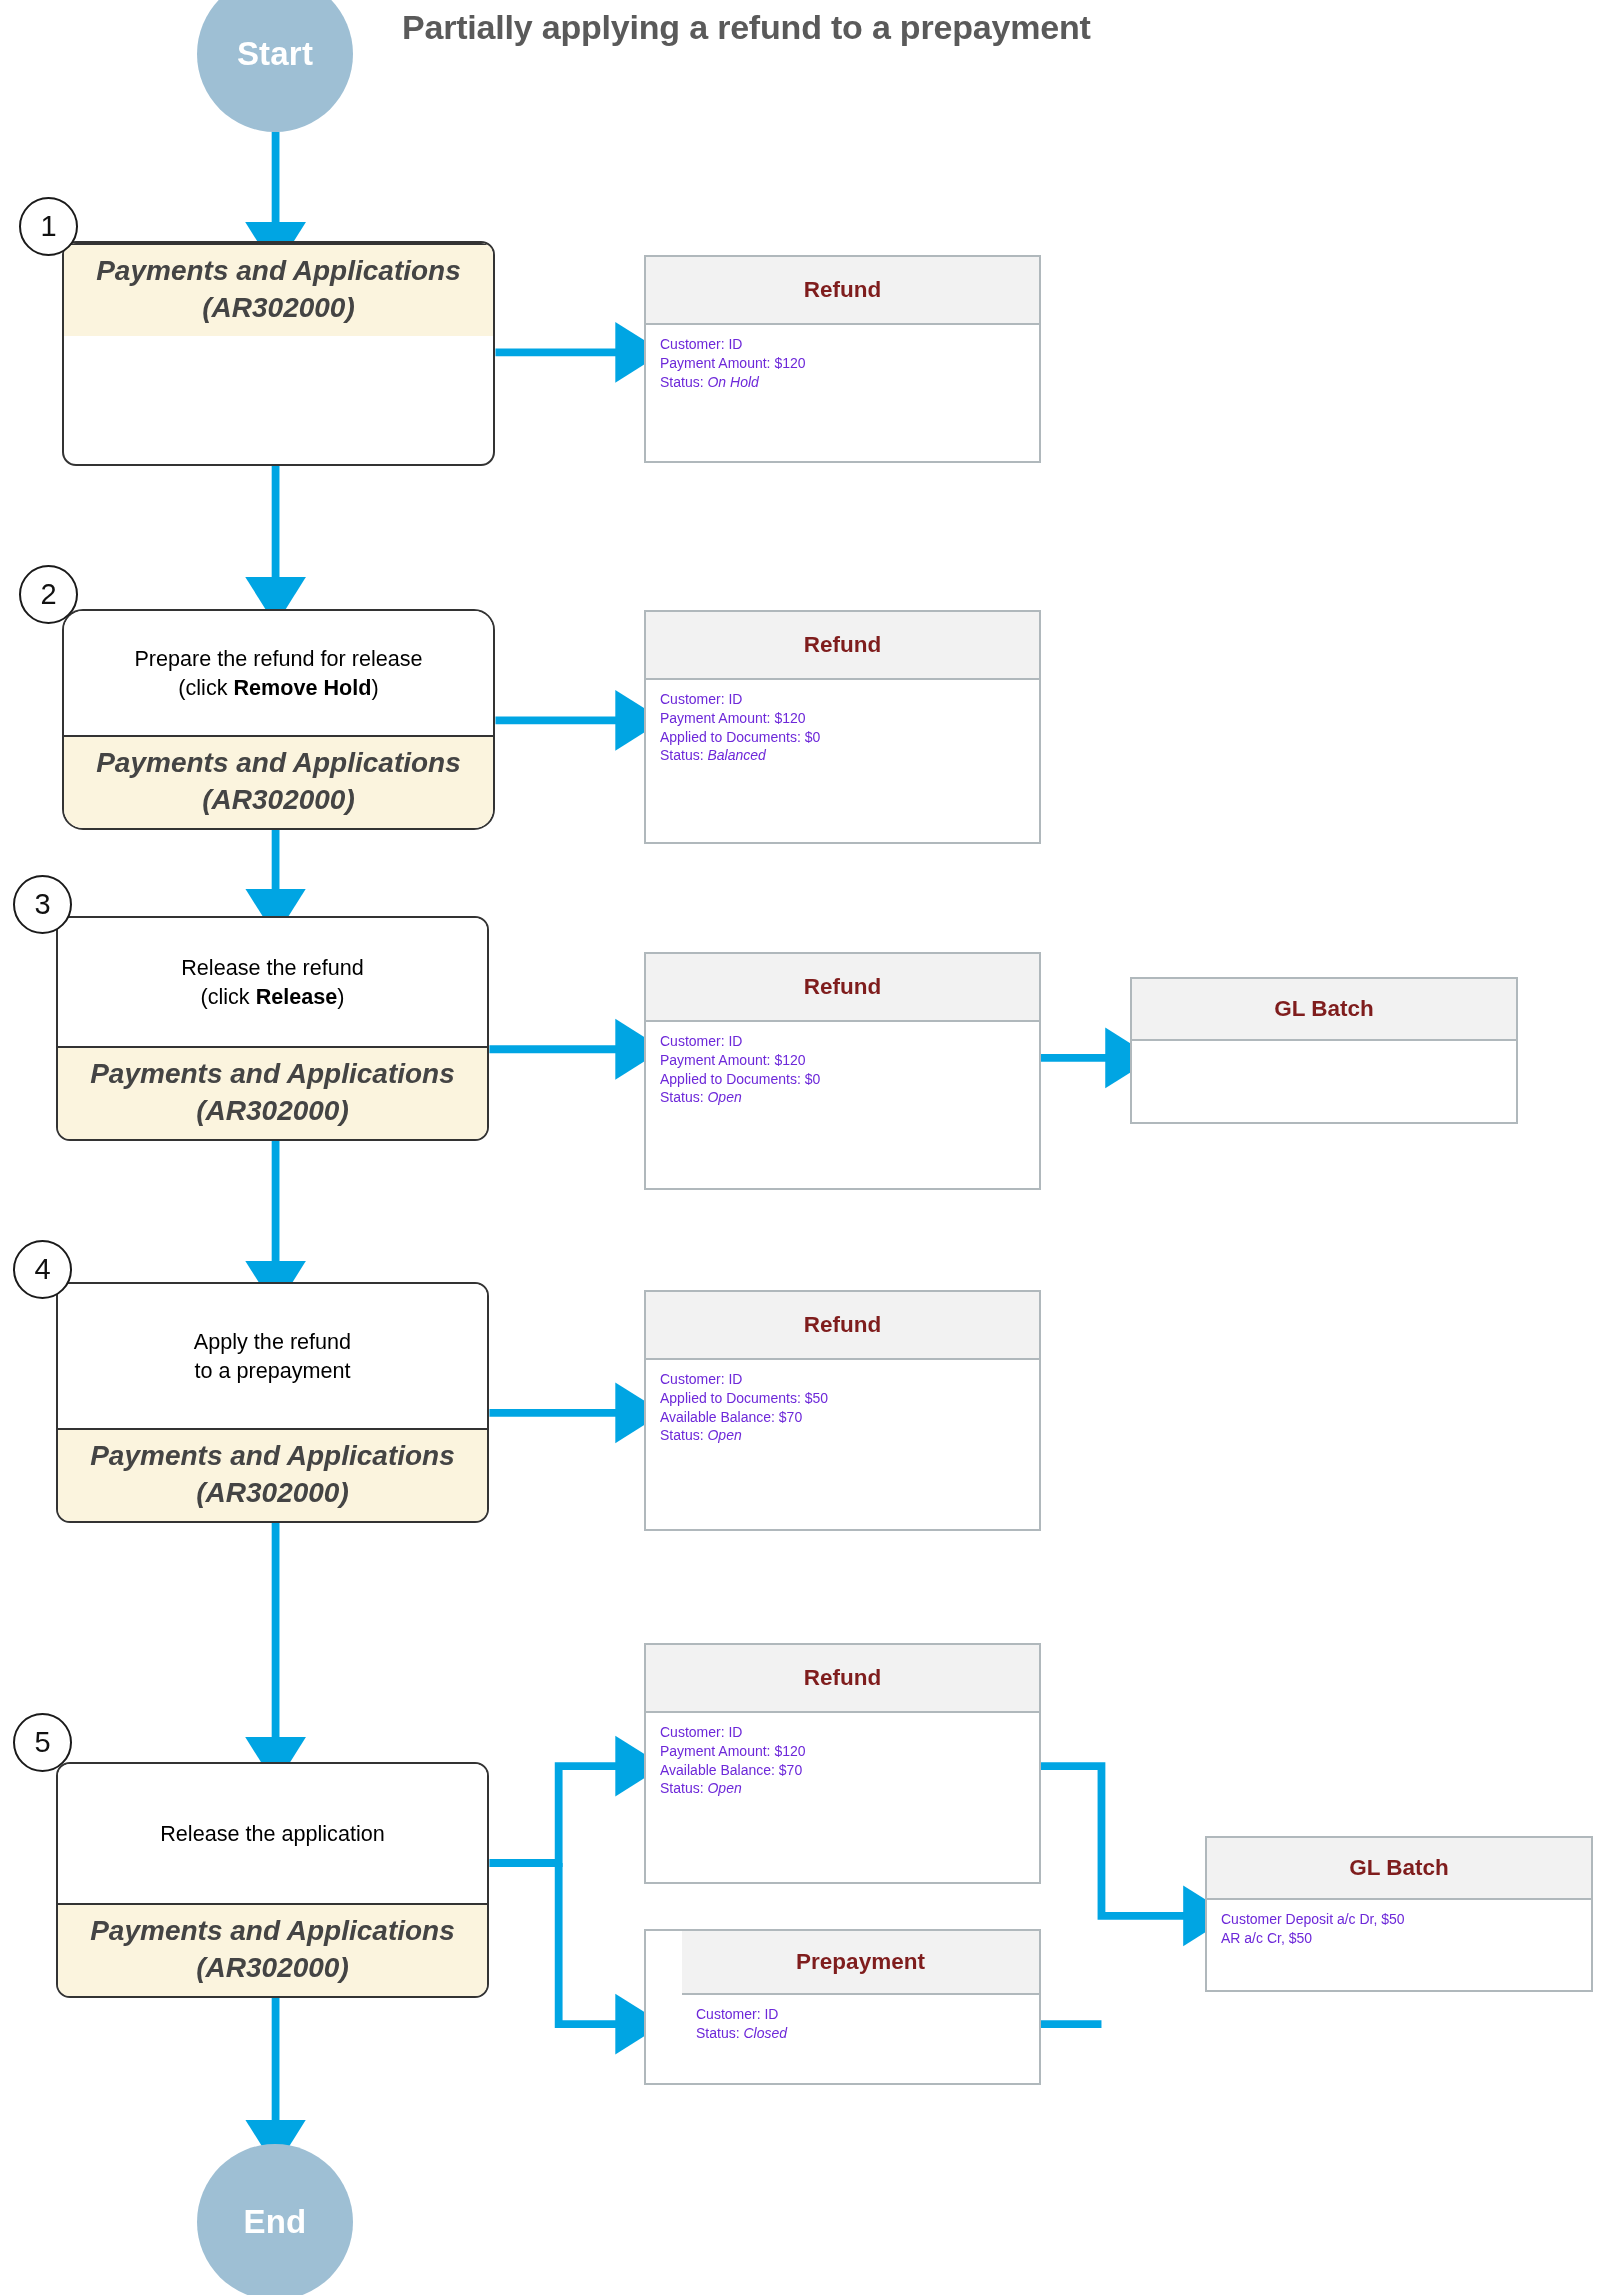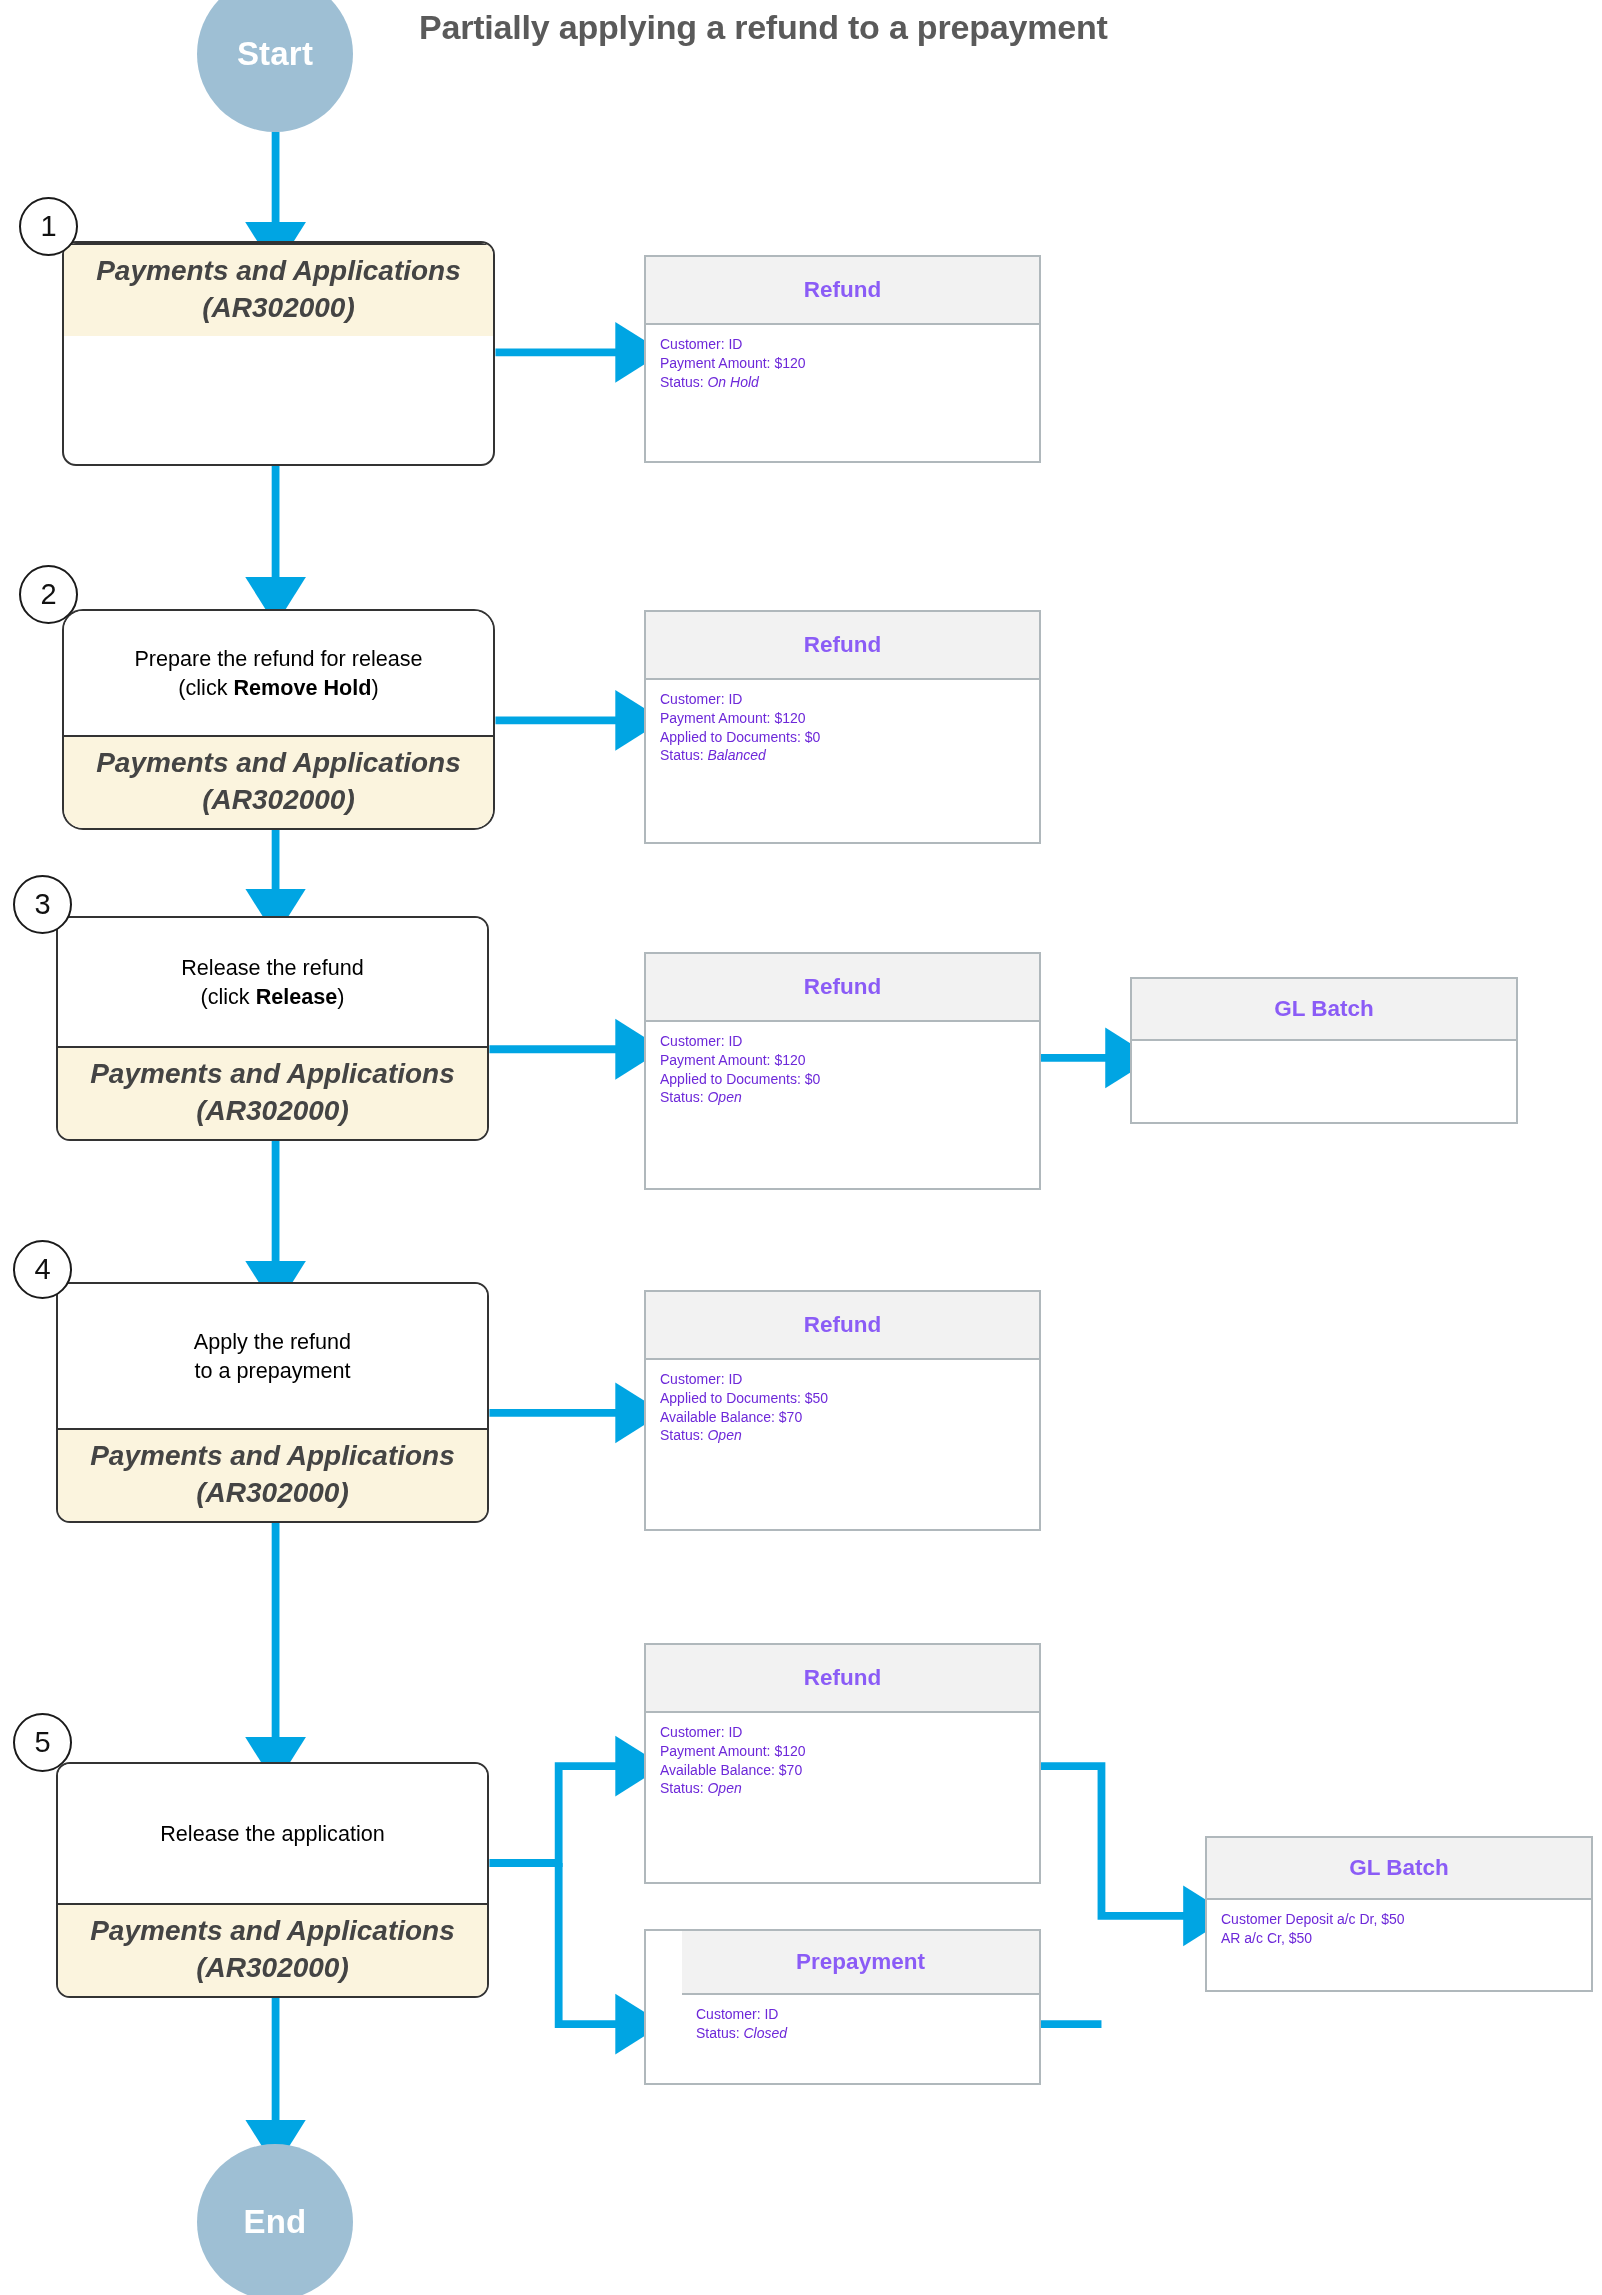--- a/index.html
+++ b/index.html
@@ -115,21 +115,21 @@
     box-sizing: border-box;
     display: flex;
     flex-direction: column;
   }
   .card-header {
     background: #F2F2F2;
     border-bottom: 2.6px solid #B0B8BC;
     text-align: left;
     font-weight: bold;
     font-size: 22.5px;
-    color: #8b5cf6;
+    color: #7f1d1d;
     display: flex;
     align-items: center;
     justify-content: center;
     box-sizing: border-box;
   }
   .card-body {
     flex: 1 1 auto;
     padding: 10.4px 14px 8.7px 14px;
     font-size: 14px;
     line-height: 1.33;
@@ -176,21 +176,21 @@
 
       <path d="M565,2152 L645,2152 L645,2040 L732,2040"></path>
 
       <path d="M645,2152 L645,2338 L732,2338"></path>
 
       <path d="M1202,2040 L1272,2040 L1272,2213 L1388,2213"></path>
       <path d="M1202,2338 L1272,2338" marker-end="none"></path>
     </g>
   </svg>
 
-  <div class="diagram-title" style="left:419px; top:7px; width:779px;">Partially applying a refund to a prepayment</div>
+  <div class="diagram-title" style="left:402px; top:7px; width:779px;">Partially applying a refund to a prepayment</div>
 
   <div class="terminator" style="left:197px; top:-24px; width:156px; height:156px;">
     <span>Start</span>
   </div>
 
   <div class="terminator" style="left:197px; top:2144px; width:156px; height:156px;">
     <span>End</span>
   </div>
 
   <div class="step-num" style="left:19px; top:197px;">

